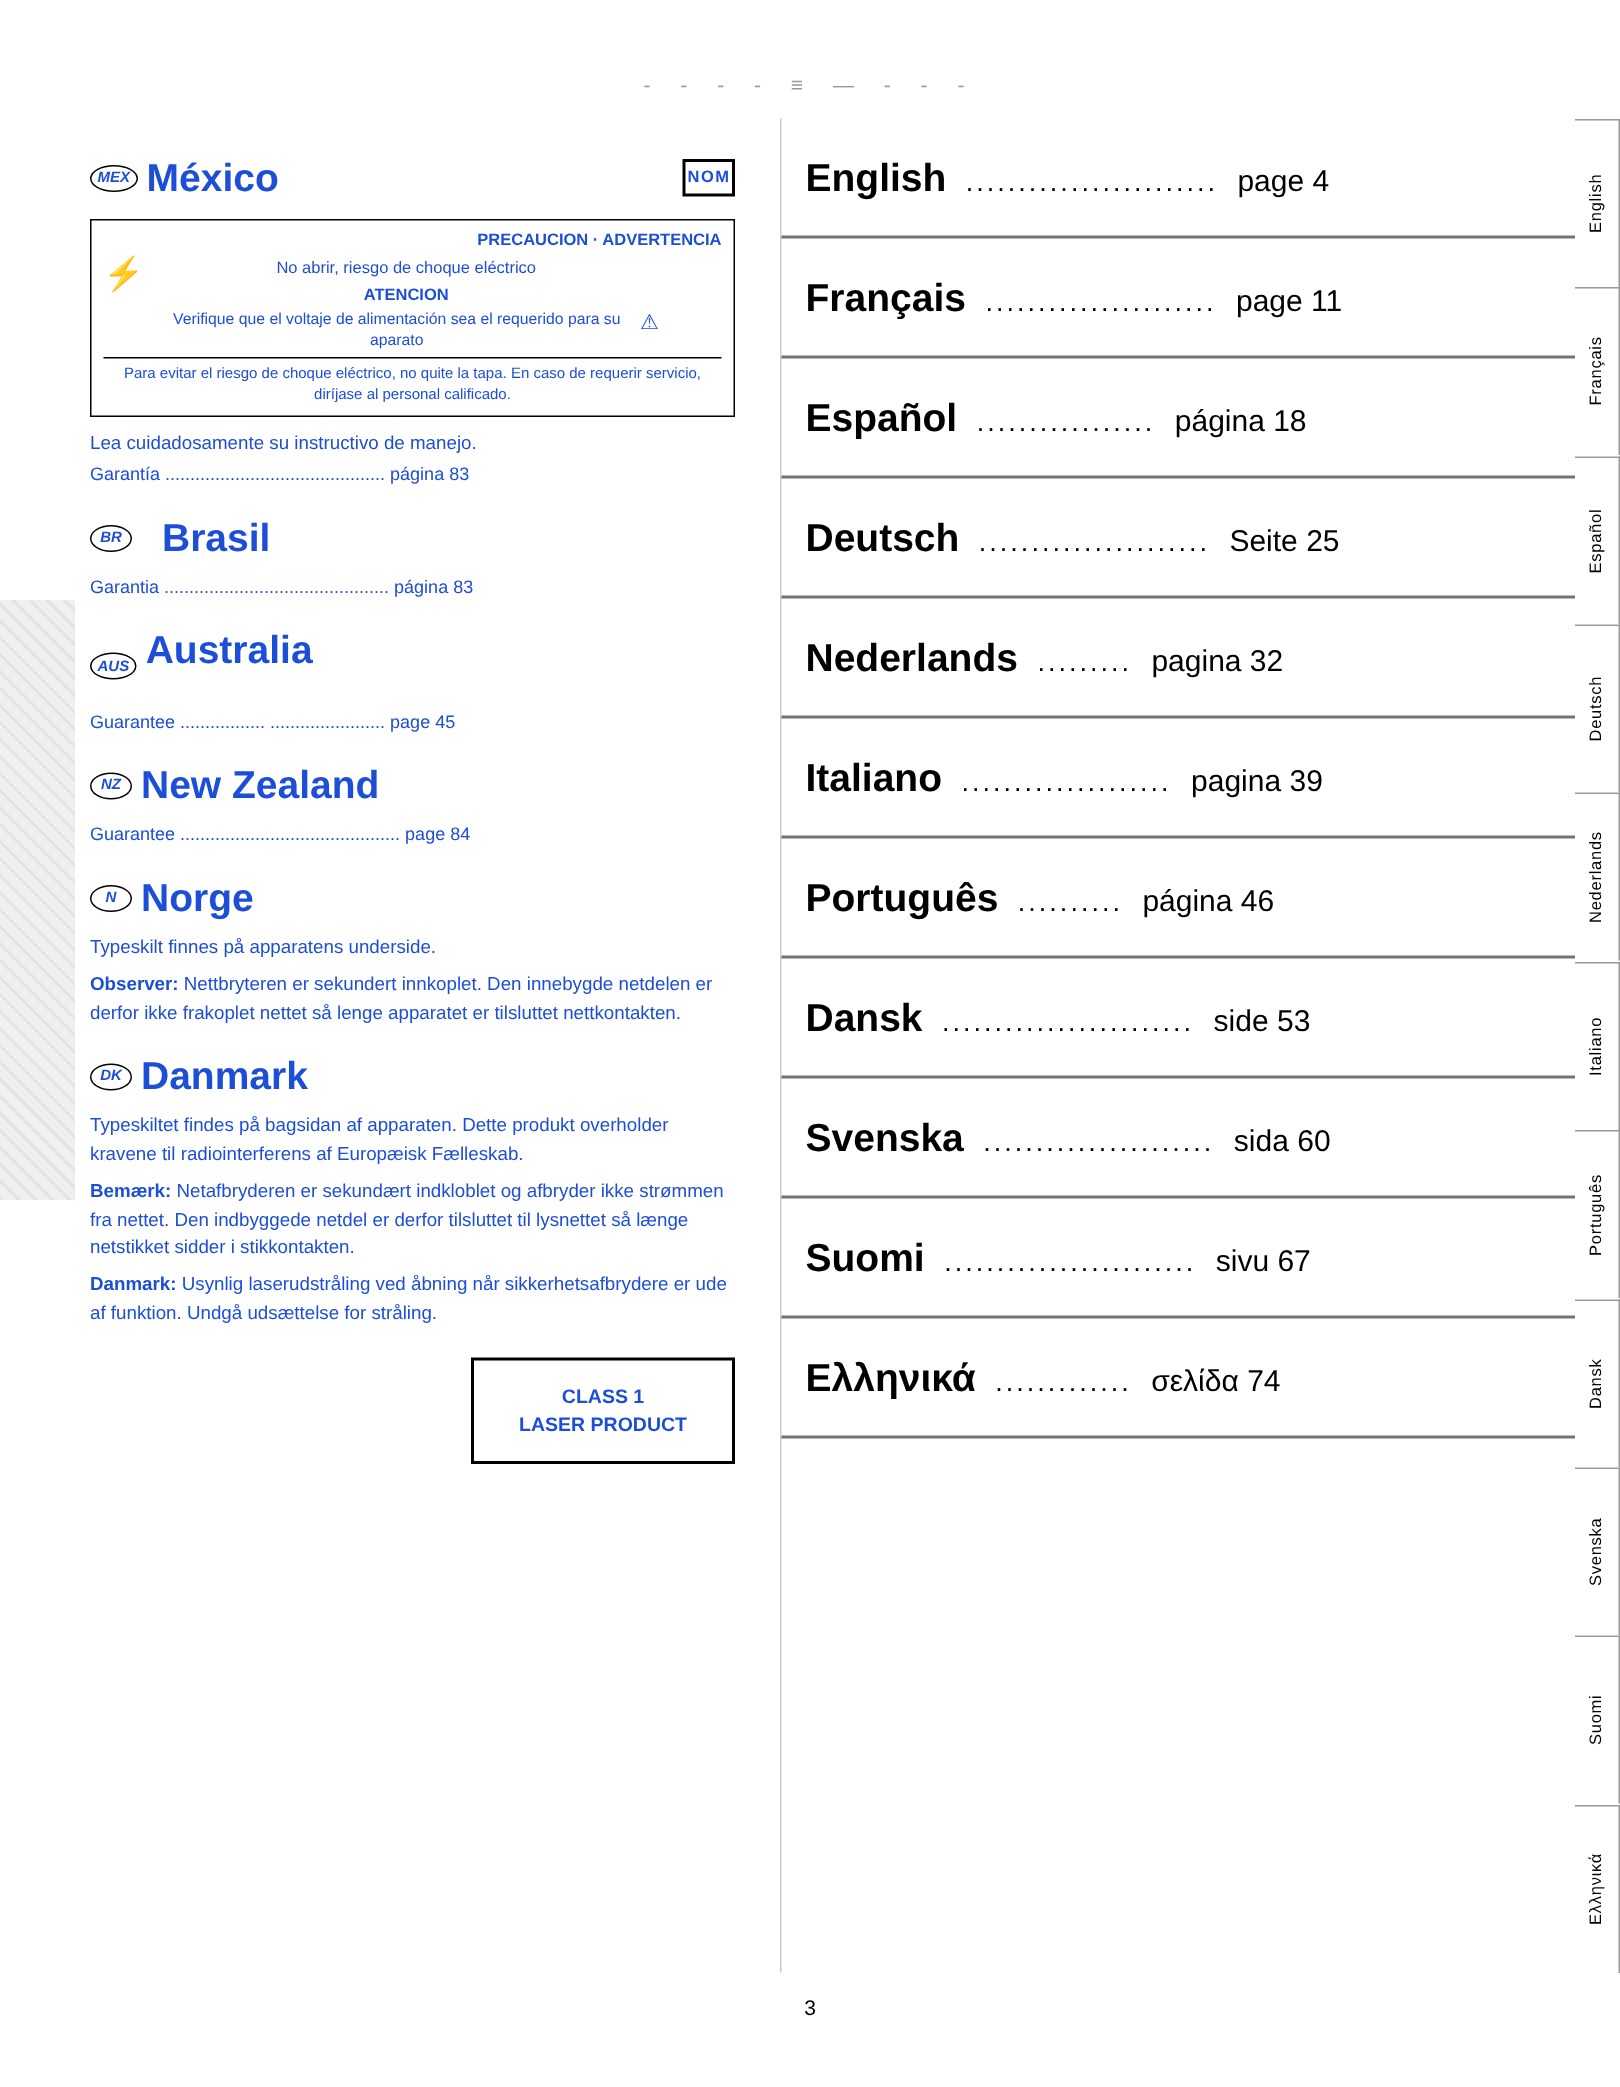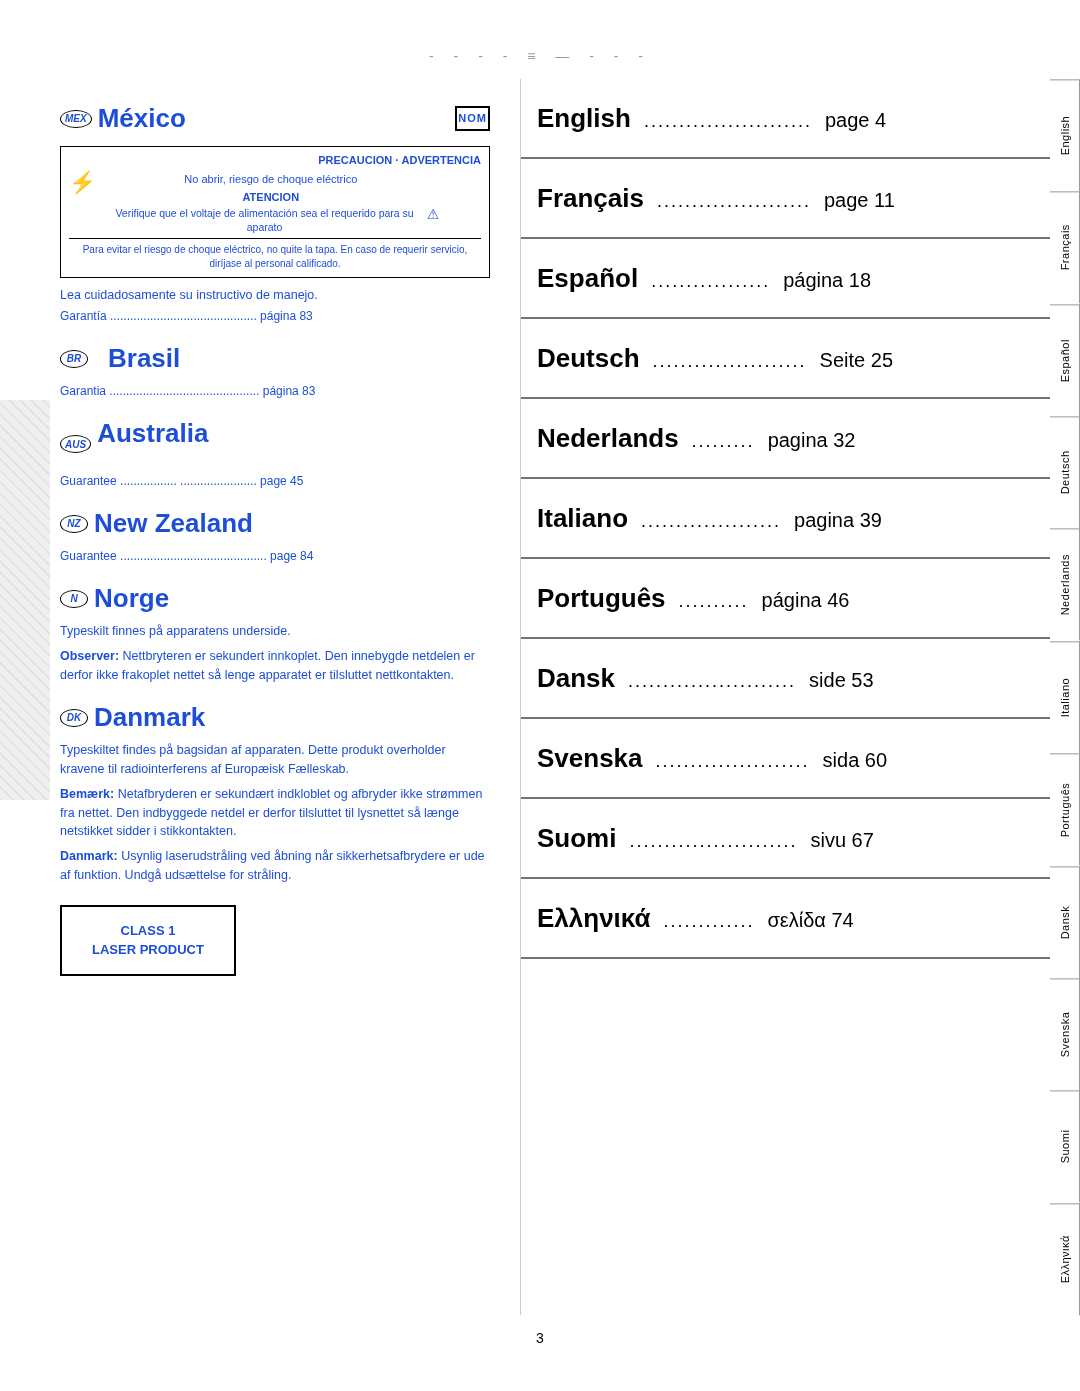--- a/index.html
+++ b/index.html
@@ -217,21 +217,21 @@
     }
 
     .bold-label {
       font-weight: bold;
     }
 
     
     .laser-box-container {
       margin-top: 20px;
       display: flex;
-      justify-content: flex-start;
+      justify-content: flex-end;
     }
 
     .laser-box {
       border: 2px solid #000;
       padding: 14px 30px;
       text-align: center;
       font-weight: bold;
       font-size: 13px;
       line-height: 1.5;
       background: #fff;

